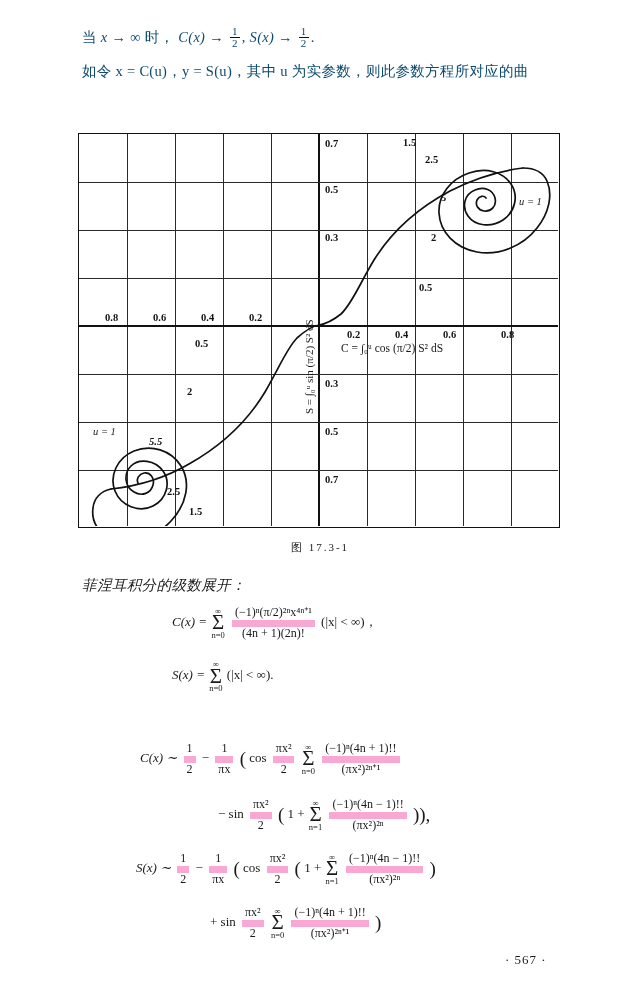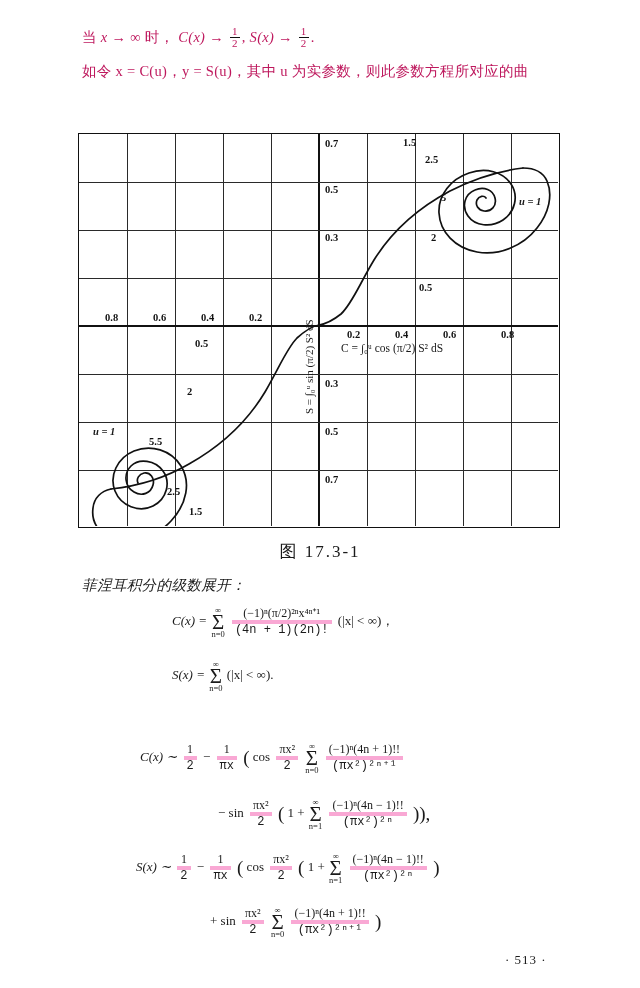--- a/index.html
+++ b/index.html
@@ -18,21 +18,21 @@
   .page {
     position: absolute;
     left: 0; top: 0;
     width: 640px; height: 988px;
   }
   .para {
     position: absolute;
     font-size: 14.5px;
     line-height: 1.55;
     letter-spacing: 0.3px;
-    color: #be185d;
+    color: #0c4a6e;
   }
   .ital { font-style: italic; font-family: "Liberation Serif", serif; }
   .frac {
     display: inline-block;
     vertical-align: middle;
     text-align: center;
     font-size: 11px;
     line-height: 1.05;
     margin: 0 2px;
     position: relative;
@@ -64,41 +64,41 @@
     position: absolute;
     font-size: 10.5px;
     font-weight: bold;
     font-family: "Liberation Serif", serif;
     color: #111;
     white-space: nowrap;
   }
   .lbl-u {
     position: absolute;
     font-size: 10.5px;
-    font-weight: bold;
+    font-weight: normal;
     font-style: italic;
     white-space: nowrap;
   }
   .formula-s {
     position: absolute;
     font-size: 11px;
     white-space: nowrap;
     transform: rotate(-90deg);
     transform-origin: left top;
   }
   .formula-c {
     position: absolute;
     font-size: 11.5px;
     white-space: nowrap;
   }
   .fig-caption {
     position: absolute;
     left: 0; right: 0;
     text-align: center;
-    font-size: 17px;
+    font-size: 11px;
     letter-spacing: 2px;
   }
 
   
   .mathline {
     position: absolute;
     font-size: 13px;
     white-space: nowrap;
     font-family: "Liberation Serif", serif;
   }
@@ -116,21 +116,21 @@
   .big-sum .below { display: block; font-size: 8.5px; margin-top: 0px; }
   .ffrac {
     display: inline-block;
     vertical-align: middle;
     text-align: center;
     font-size: 12px;
     line-height: 1.15;
     margin: 0 3px;
   }
   .ffrac .num { display: block; padding: 0 3px; }
-  .ffrac .den { display: block; border-top: 4px solid #f9a8d4; padding: 0 3px; font-family: Liberation Mono, monospace; }
+  .ffrac .den { display: block; border-top: 7px solid #f9a8d4; padding: 0 3px; }
   .paren-big { font-size: 19px; vertical-align: middle; }
   .head-cn {
     position: absolute;
     font-size: 14.5px;
     letter-spacing: 0.4px;
     font-style: italic;
   }
   .pagenum {
     position: absolute;
     font-size: 13px;
@@ -251,21 +251,21 @@
     <div class="tick-label" style="left:246px; top:340px;">0.7</div>
 
     <div class="tick-label" style="left:324px; top:3px;">1.5</div>
     <div class="tick-label" style="left:346px; top:20px;">2.5</div>
     <div class="tick-label" style="left:362px; top:58px;">5</div>
     <div class="tick-label" style="left:352px; top:98px;">2</div>
     <div class="tick-label" style="left:340px; top:148px;">0.5</div>
 
     <div class="tick-label" style="left:116px; top:204px;">0.5</div>
     <div class="tick-label" style="left:108px; top:252px;">2</div>
-    <div class="tick-label" style="left:70px; top:302px;">5.5</div>
+    <div class="tick-label" style="left:70px; top:302px;font-style:italic;">5.5</div>
     <div class="tick-label" style="left:88px; top:352px;">2.5</div>
     <div class="tick-label" style="left:110px; top:372px;">1.5</div>
 
     <div class="lbl-u" style="left:440px; top:62px;">u = 1</div>
     <div class="lbl-u" style="left:14px; top:292px;">u = 1</div>
   </div>
 
   <div class="fig-caption" style="top:540px;">图   17.3-1</div>
 
   <div class="head-cn" style="left:82px; top:576px;">菲涅耳积分的级数展开：</div>
@@ -373,15 +373,15 @@
       <span class="sigma">Σ</span>
       <span class="below">n=0</span>
     </span>
     <span class="ffrac">
       <span class="num">(−1)ⁿ(4n + 1)!!</span>
       <span class="den">(πx²)²ⁿ⁺¹</span>
     </span>
     <span class="paren-big">)</span>
   </div>
 
-  <div class="pagenum" style="left:505px; top:952px;">· 513 ·</div>
+  <div class="pagenum" style="left:505px; top:952px;">· 567 ·</div>
 
 </div>
 
 </body></html>

